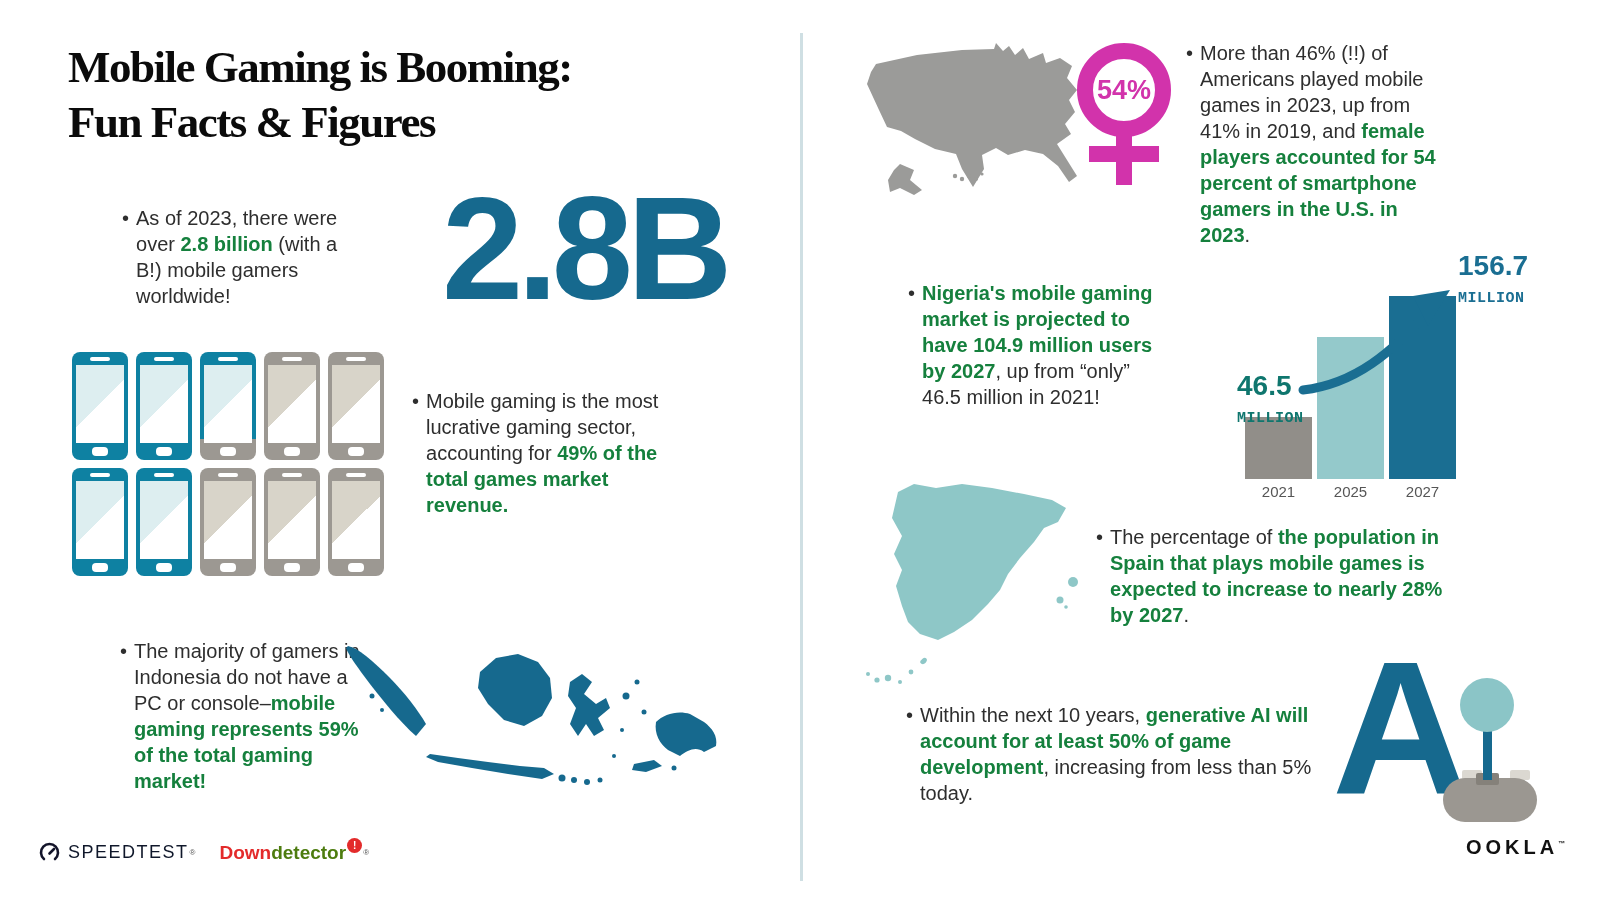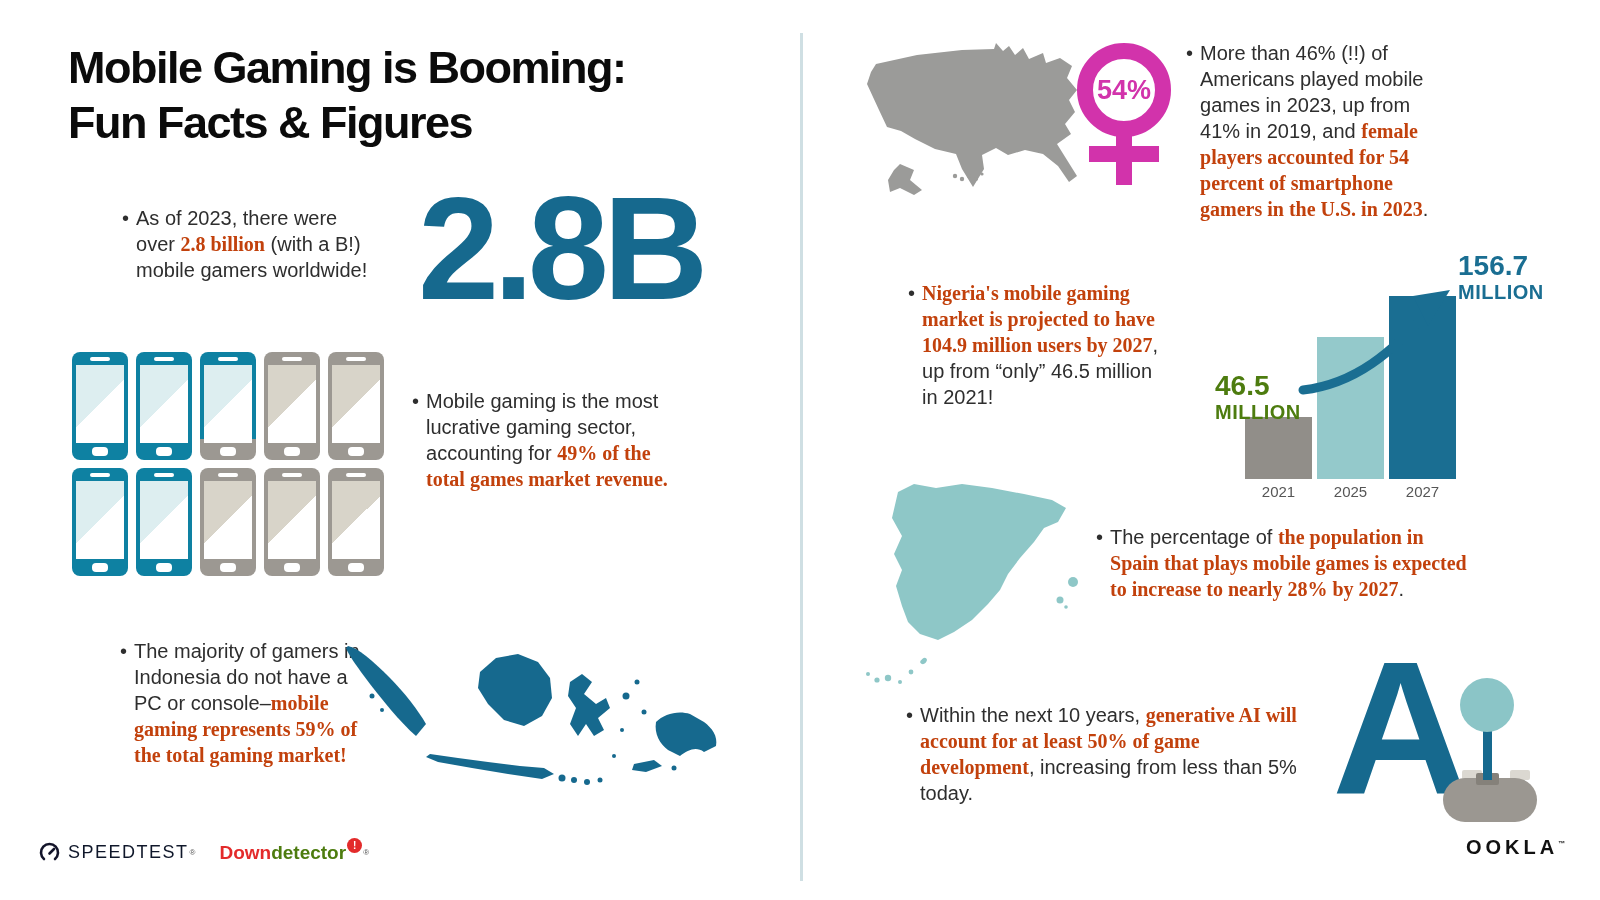--- a/index.html
+++ b/index.html
@@ -3,36 +3,36 @@
 <meta charset="utf-8">
 <style>
   html,body{margin:0;padding:0;background:#ffffff;}
   #canvas{position:relative;width:1600px;height:900px;background:#ffffff;overflow:hidden;
           font-family:"Liberation Sans","DejaVu Sans",sans-serif;}
 
   .divider{position:absolute;left:800px;top:33px;width:3px;height:848px;background:#cfdfe3;}
 
   
   .title{position:absolute;left:68px;top:40px;font-size:45px;font-weight:700;
-         line-height:55px;letter-spacing:-1.5px;color:#0b0b0b;}
+         line-height:55px;letter-spacing:-1.5px;color:#0b0b0b;font-family:Liberation Serif, serif;}
 
   
   .fact{position:absolute;display:flex;font-size:20px;line-height:26px;color:#2e2e2e;}
   .fact .dot{margin-right:7px;}
-  .fact b{color:#c2410c;font-family:Liberation Serif, serif;}
+  .fact b{color:#15803d;}
   .fact-gamers{left:122px;top:205px;}   .fact-gamers .txt{width:232px;}
   .fact-revenue{left:412px;top:388px;}  .fact-revenue .txt{width:252px;}
   .fact-indonesia{left:120px;top:638px;}.fact-indonesia .txt{width:232px;}
   .fact-usa{left:1186px;top:40px;}      .fact-usa .txt{width:238px;}
   .fact-nigeria{left:908px;top:280px;}  .fact-nigeria .txt{width:248px;}
   .fact-spain{left:1096px;top:524px;}   .fact-spain .txt{width:360px;}
   .fact-ai{left:906px;top:702px;}       .fact-ai .txt{width:398px;}
 
   
-  .big-stat{position:absolute;left:418px;top:176px;font-size:146px;font-weight:800;
+  .big-stat{position:absolute;left:442px;top:176px;font-size:146px;font-weight:800;
             color:#16698e;letter-spacing:-6px;line-height:1;text-align:right;}
 
   
   .phone-grid{position:absolute;left:72px;top:352px;display:grid;
               grid-template-columns:repeat(5,56px);gap:8px 8px;}
   .phone{position:relative;width:56px;height:108px;border-radius:8px;}
   .phone.teal{background:#0e81a2;}
   .phone.gray{background:#9c9892;}
   .phone.half{background:linear-gradient(180deg,#0e81a2 0 81%,#9c9892 81% 100%);}
   .phone i{display:block;position:absolute;}
@@ -57,24 +57,24 @@
   .female .pct{position:absolute;left:3px;top:0;width:94px;height:94px;display:flex;
                align-items:center;justify-content:center;font-size:27px;font-weight:800;color:#d233ab;}
 
   
   .chart{position:absolute;left:1215px;top:250px;width:320px;height:250px;}
   .chart .bars{position:absolute;left:30px;bottom:0;display:flex;align-items:flex-end;gap:5px;}
   .bar-wrap{width:67px;display:flex;flex-direction:column;align-items:center;}
   .bar{width:100%;}
   .bar-label{margin-top:4px;font-size:15px;color:#565656;}
   .val-label{position:absolute;font-weight:800;line-height:1;}
-  .val-start{left:0;top:122px;color:#4d7c0f;}
+  .val-start{left:22px;top:122px;color:#0f766e;}
   .val-end{left:243px;top:2px;color:#1a6e92;}
   .val-label .num{font-size:28px;display:block;}
-  .val-label .word{font-size:20px;display:block;letter-spacing:.5px;margin-top:2px;}
+  .val-label .word{font-size:15px;display:block;letter-spacing:.5px;margin-top:11px;font-family:Liberation Mono, monospace;}
   .arrow-svg{position:absolute;left:80px;top:38px;}
 
   
   .ai-graphic{position:absolute;left:1332px;top:660px;width:215px;height:160px;}
   .ai-a{position:absolute;left:0;top:-28px;font-size:190px;font-weight:700;
         line-height:1;color:#16698e;letter-spacing:-4px;}
   .joy-ball{position:absolute;left:128px;top:18px;width:54px;height:54px;border-radius:50%;background:#8bc5c7;}
   .joy-stick{position:absolute;left:151px;top:68px;width:9px;height:52px;background:#16698e;}
   .joy-tab{position:absolute;top:110px;width:20px;height:10px;border-radius:2px;background:#dbd8d1;}
   .joy-tab.t1{left:130px;} .joy-tab.t2{left:178px;}

